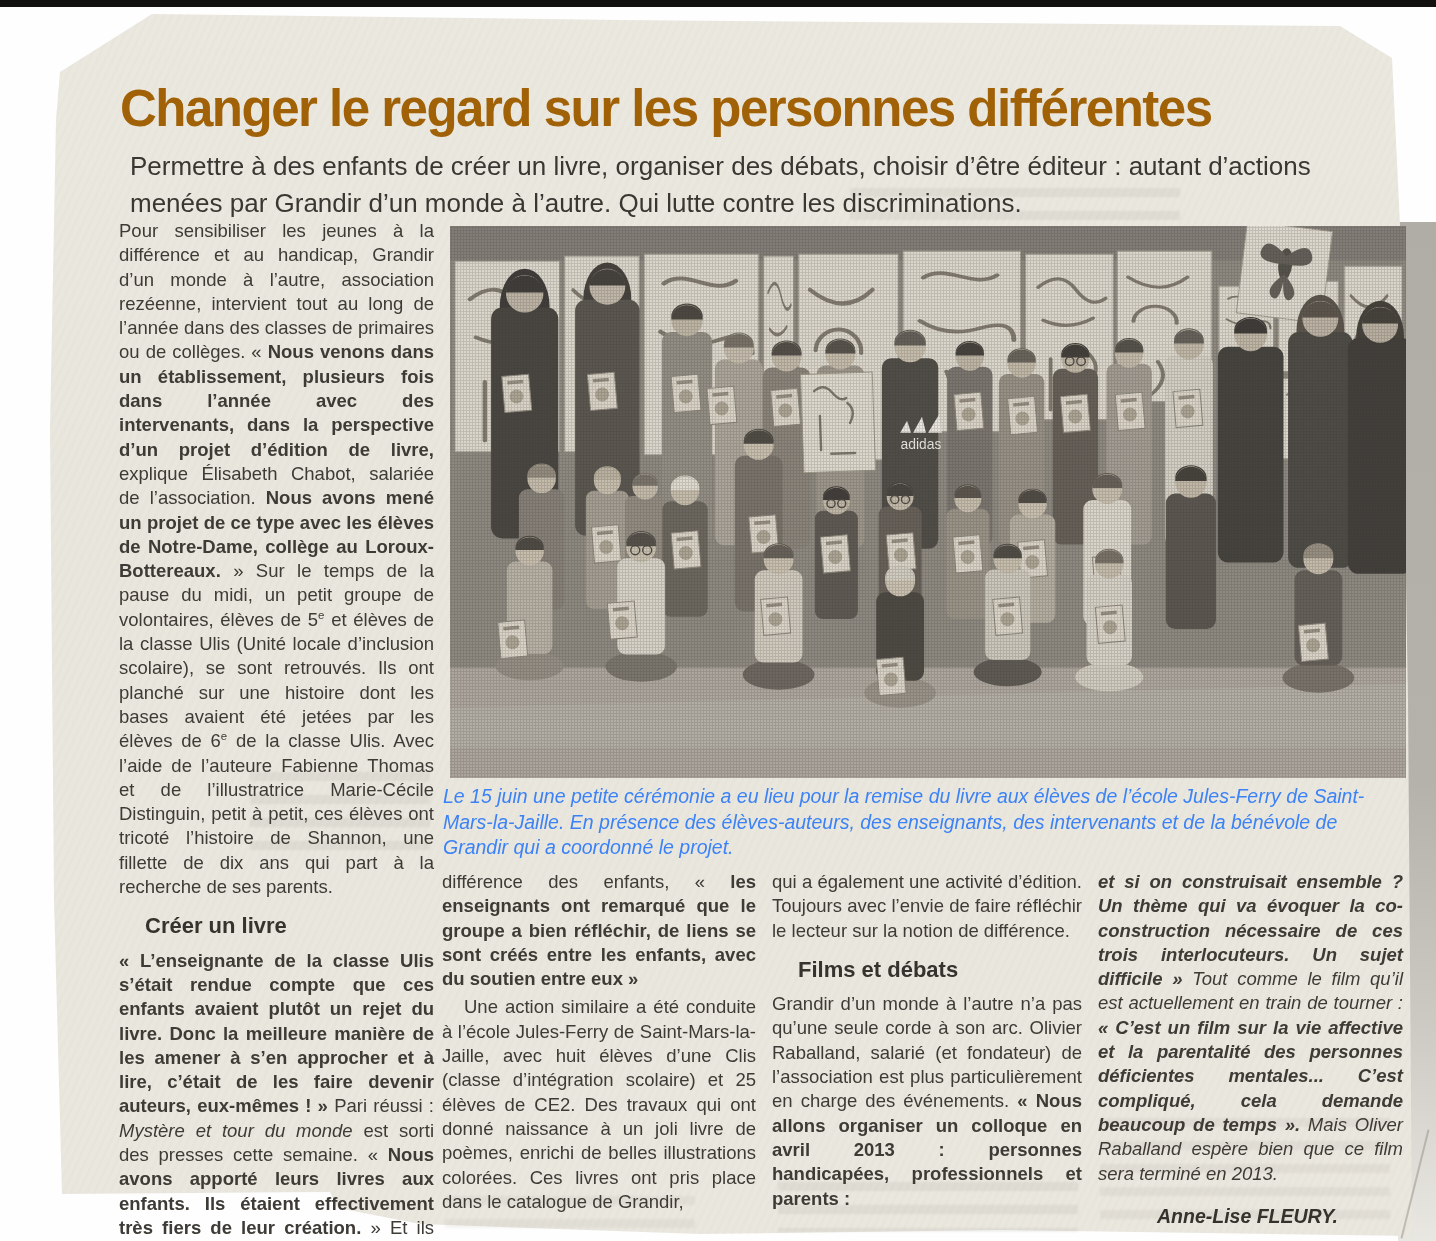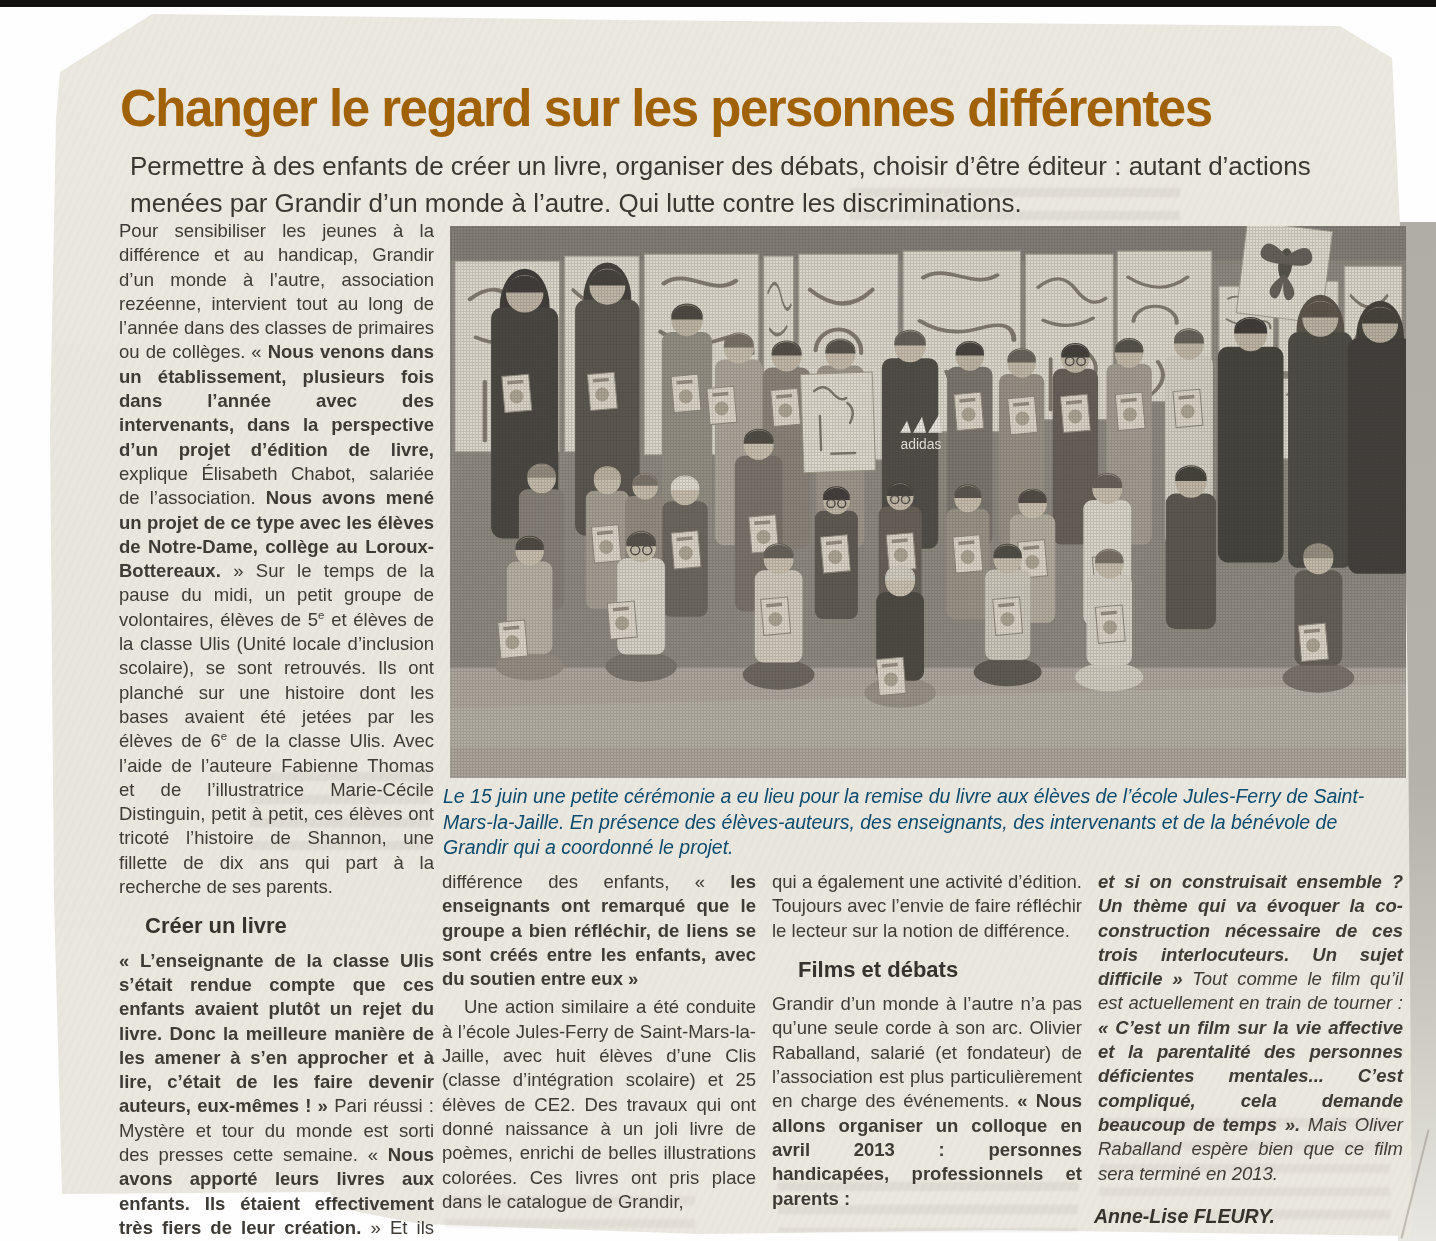--- a/index.html
+++ b/index.html
@@ -22,40 +22,40 @@
   .headline{position:absolute;left:117px;top:78px;width:1240px;z-index:4;margin:3px;
         font-size:51px;font-weight:700;letter-spacing:-1.5px;color:#a16207;line-height:1.1;}
   .standfirst{position:absolute;left:118px;top:136px;width:1215px;z-index:4;margin:12px;
         font-size:26px;font-weight:400;color:#3a3732;line-height:37px;letter-spacing:0;}
 
   .col{position:absolute;z-index:4;color:#3e3a35;font-size:18.5px;line-height:24.3px;
         text-align:justify;}
   .col p{margin:4px;}
   .col p.ind{text-indent:22px;}
   .b{font-weight:700;}
-  .i{}
+  .i{font-style:italic;}
   sup{font-size:62%;line-height:0;}
   .subhead{margin:15px 0 10px 30px;font-size:22px;font-weight:700;color:#36332e;text-align:left;}
-  .byline{margin-top:18px;text-align:left;font-weight:700;font-size:19.5px;color:#35322d;padding-right:6px;}
+  .byline{margin-top:18px;text-align:center;font-weight:700;font-size:19.5px;color:#35322d;padding-right:6px;}
 
   #col1{left:115px;top:215px;width:323px;}
   #col2{left:438px;top:866px;width:322px;}
   #col3{left:768px;top:866px;width:318px;}
   #col4{left:1094px;top:866px;width:313px;font-style:italic;}
 
   .photo-wrap{position:absolute;left:450px;top:226px;width:956px;height:552px;z-index:4;
         background:#8b867f;overflow:hidden;}
   .photo-wrap svg{display:block;width:100%;height:100%;}
   .halftone{position:absolute;inset:0;pointer-events:none;
         background-image:radial-gradient(rgba(52,48,43,.16) 1px, rgba(0,0,0,0) 1.3px);
         background-size:3px 3px;}
   .photo-tint{position:absolute;inset:0;pointer-events:none;background:rgba(235,231,222,.10);}
 
   .caption{position:absolute;left:443px;top:784px;width:958px;z-index:4;margin:0;
-        font-style:italic;font-size:19.5px;line-height:25.5px;color:#0c4a6e;}
+        font-style:italic;font-size:19.5px;line-height:25.5px;color:#3b82f6;}
 </style>
 </head>
 <body>
 
 <div id="scan">
   <div class="top-bar"></div>
   <div class="side-band"></div>
   <div class="paper"></div>
 
   <div class="ghost" style="left:850px;top:188px;width:330px;height:34px;"></div>

